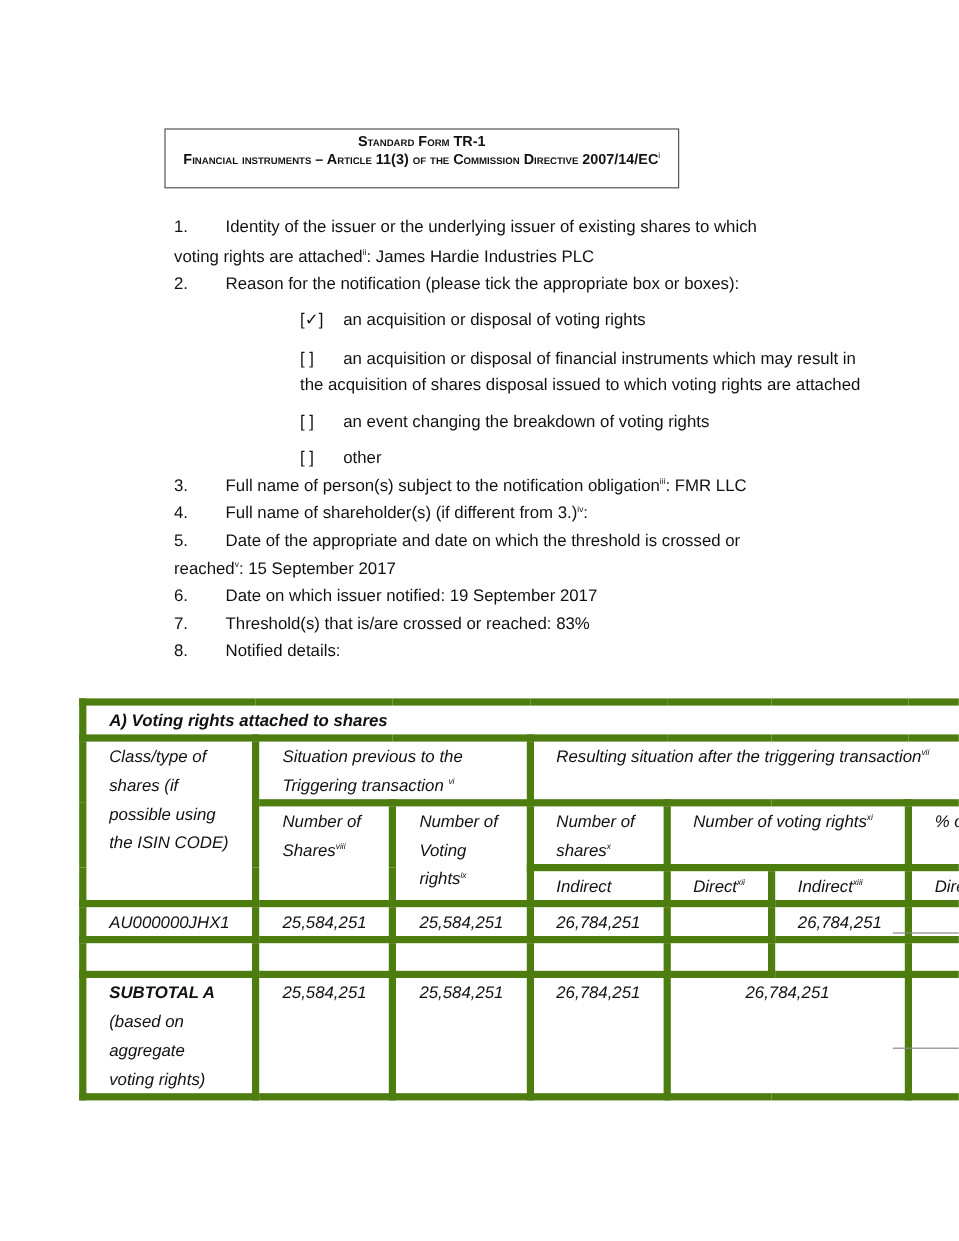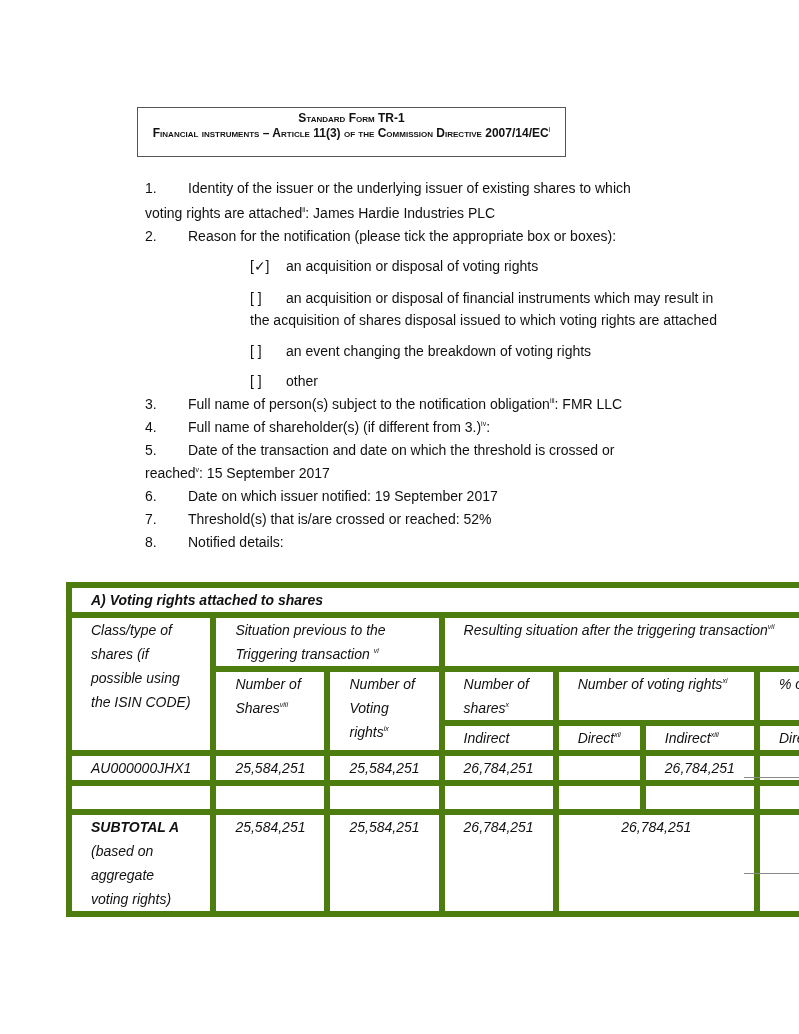--- a/index.html
+++ b/index.html
@@ -46,24 +46,24 @@
 <div class="line" style="top:228px"><span class="num">2.</span><span>Reason for the notification (please tick the appropriate box or boxes):</span></div>
 
 <div class="line indent2" style="top:258px"><span class="chk">[✓]</span><span>an acquisition or disposal of voting rights</span></div>
 <div class="line indent2" style="top:290px"><span class="chk">[  ]</span><span>an acquisition or disposal of financial instruments which may result in</span></div>
 <div class="line indent2" style="top:312px"><span>the acquisition of shares disposal issued to which voting rights are attached</span></div>
 <div class="line indent2" style="top:343px"><span class="chk">[  ]</span><span>an event changing the breakdown of voting rights</span></div>
 <div class="line indent2" style="top:373px"><span class="chk">[  ]</span><span>other</span></div>
 
 <div class="line" style="top:396px"><span class="num">3.</span><span>Full name of person(s) subject to the notification obligation</span><sup>iii</sup><span>: FMR LLC</span></div>
 <div class="line" style="top:419px"><span class="num">4.</span><span>Full name of shareholder(s) (if different from 3.)</span><sup>iv</sup><span>:</span></div>
-<div class="line" style="top:442px"><span class="num">5.</span><span>Date of the transaction and date on which the threshold is crossed or</span></div>
+<div class="line" style="top:442px"><span class="num">5.</span><span>Date of the appropriate and date on which the threshold is crossed or</span></div>
 <div class="line" style="top:465px"><span>reached</span><sup>v</sup><span>: 15 September 2017</span></div>
 <div class="line" style="top:488px"><span class="num">6.</span><span>Date on which issuer notified: 19 September 2017</span></div>
-<div class="line" style="top:511px"><span class="num">7.</span><span>Threshold(s) that is/are crossed or reached: 52%</span></div>
+<div class="line" style="top:511px"><span class="num">7.</span><span>Threshold(s) that is/are crossed or reached: 83%</span></div>
 <div class="line" style="top:534px"><span class="num">8.</span><span>Notified details:</span></div>
 
 <table class="grid">
   <colgroup>
     <col style="width:122px">
       <col style="width:89px">
       <col style="width:88px">
       <col style="width:100px">
     <col style="width:58px">
       <col style="width:101px">

